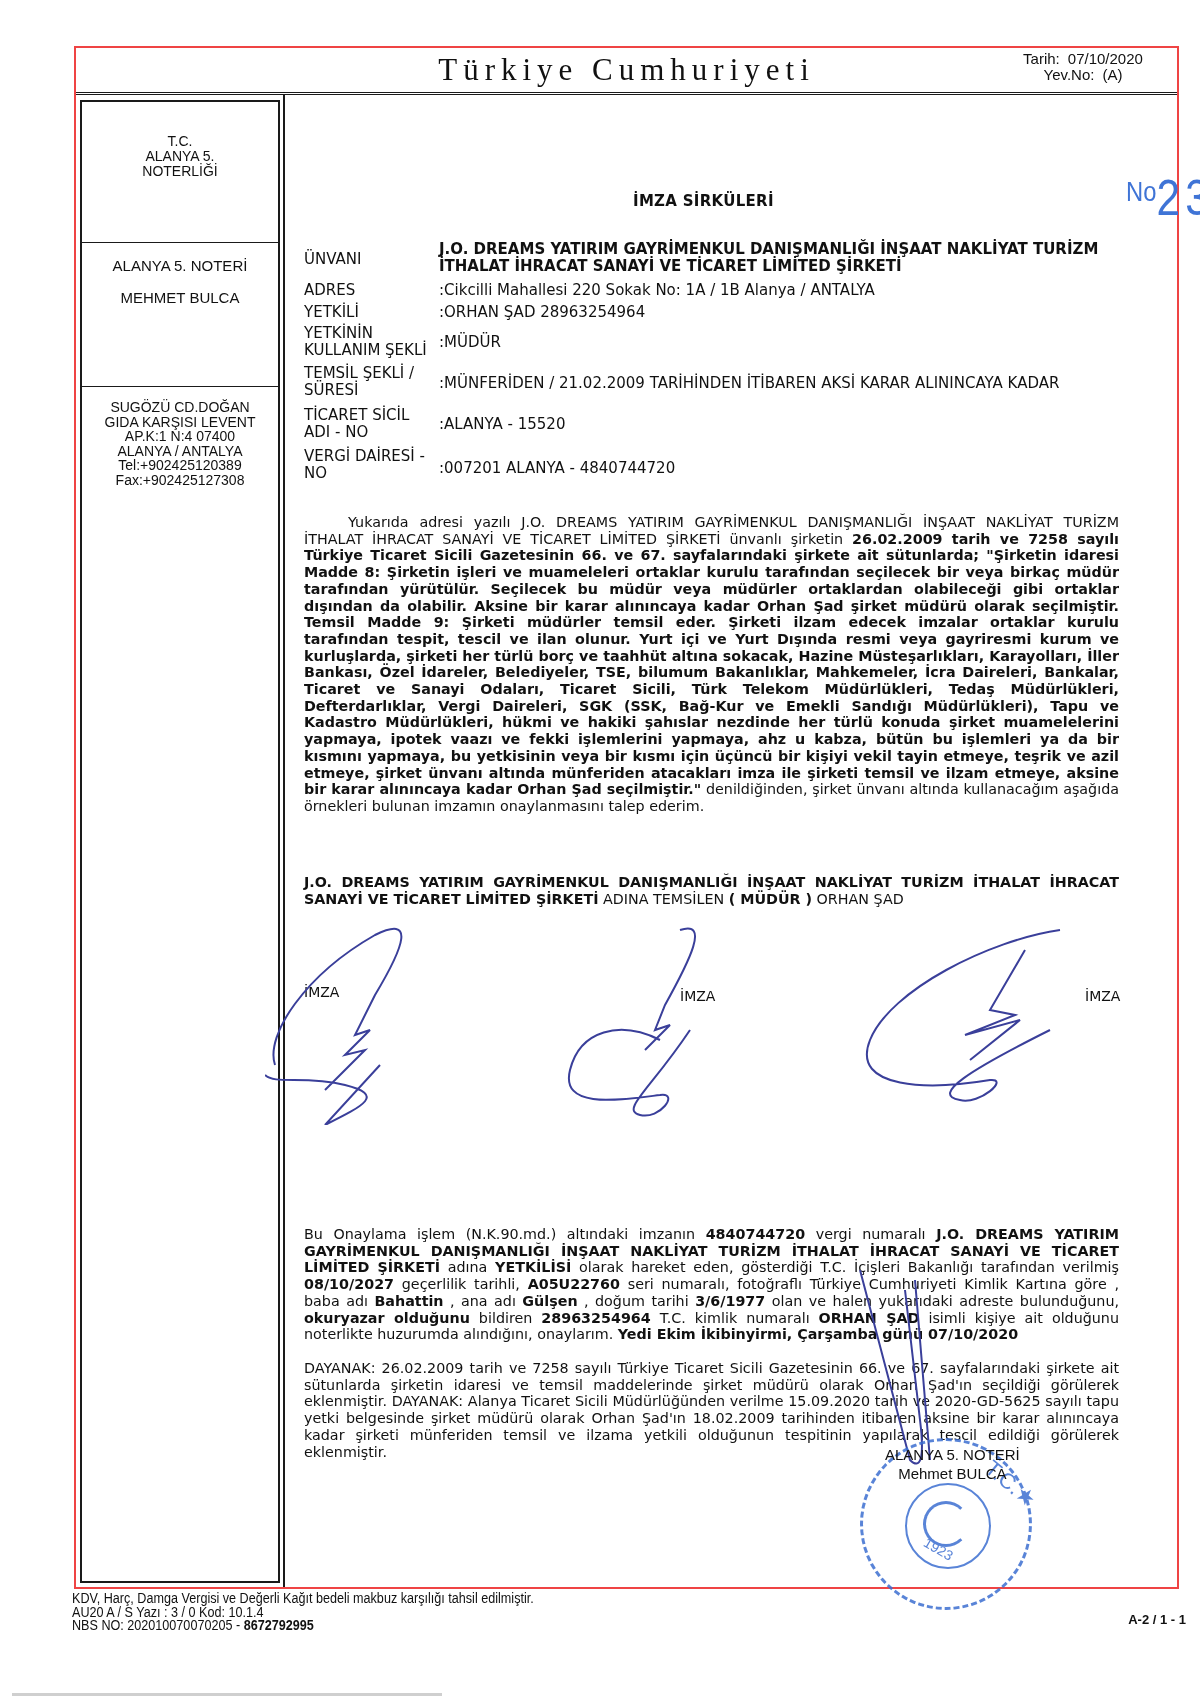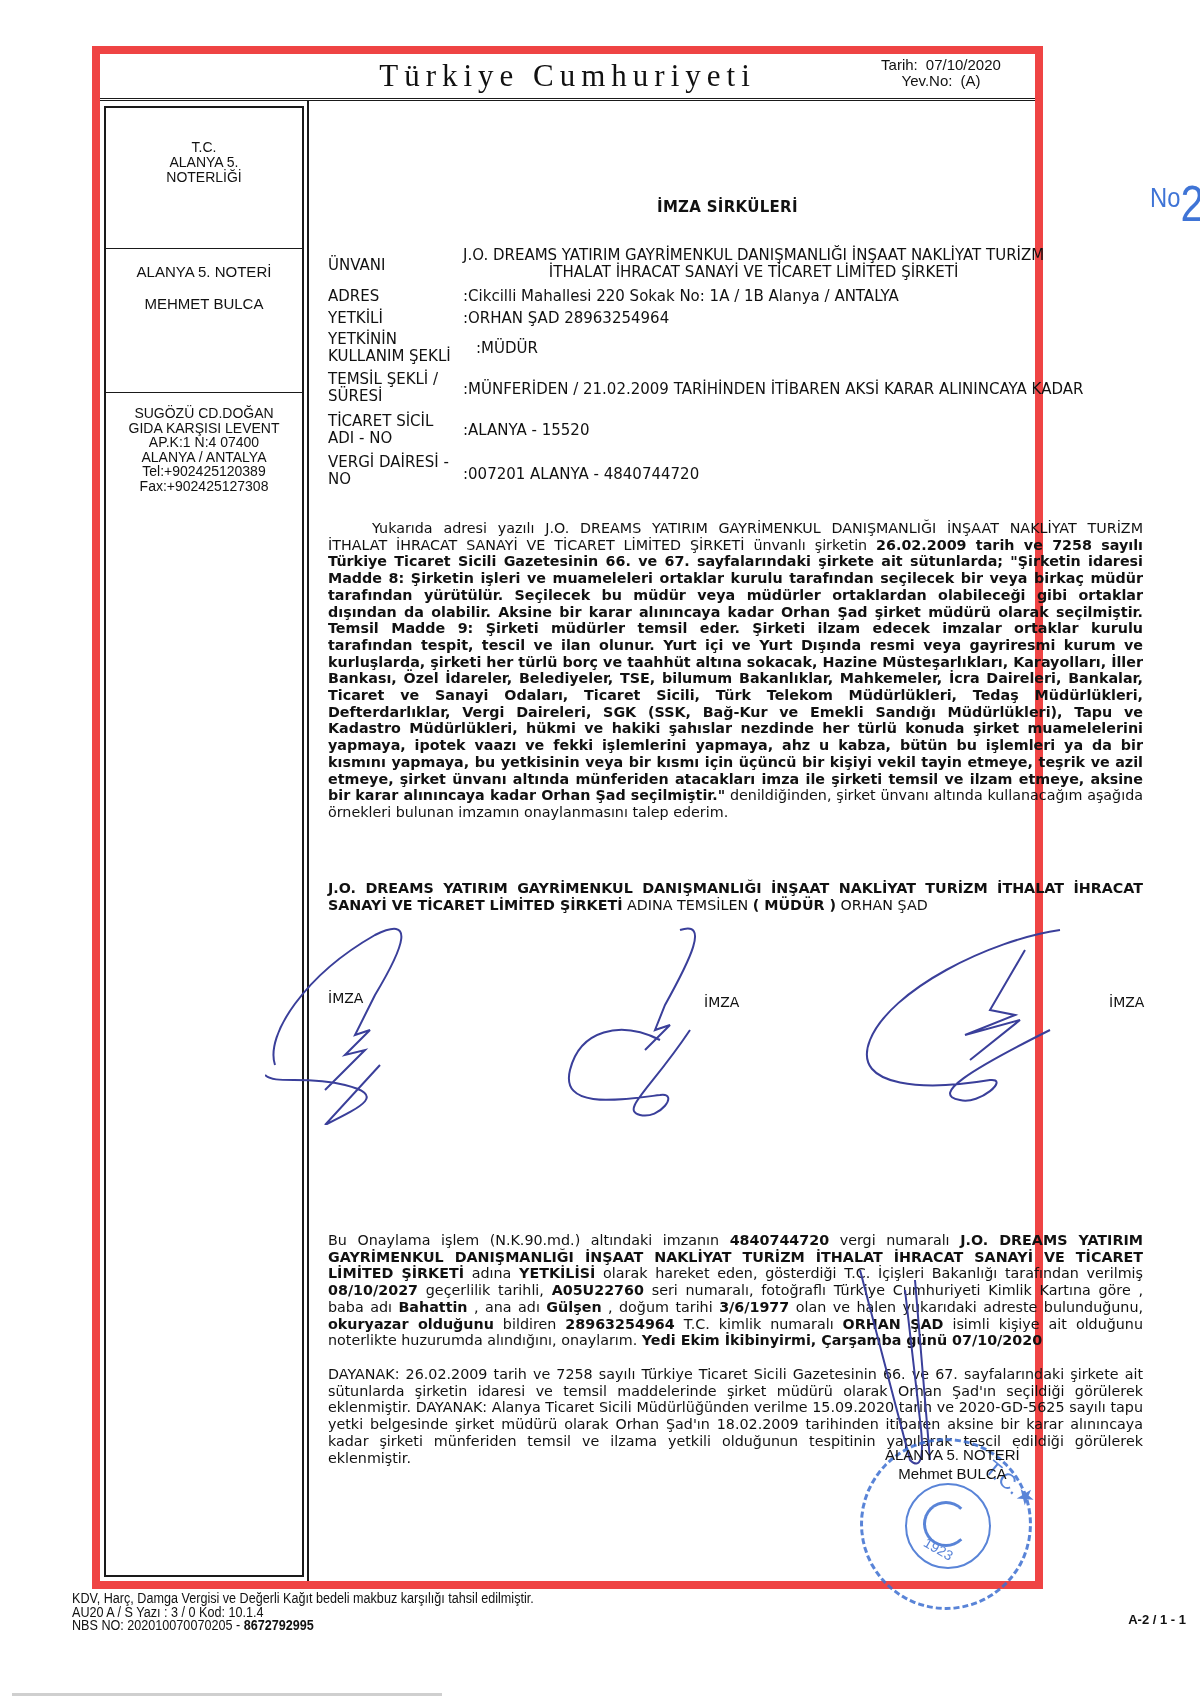--- a/index.html
+++ b/index.html
@@ -1,17 +1,17 @@
 <!DOCTYPE html>
 <html><head>
 <meta charset="utf-8">
 <style>
   html,body{margin:0;padding:0;background:#fff;}
   body{width:1200px;height:1696px;position:relative;overflow:hidden;font-family:"Liberation Sans",sans-serif;color:#111;}
-  .frame{position:absolute;left:92px;top:46px;width:951px;height:1543px;border:8px solid #ef4444;box-sizing:border-box;}
+  .frame{position:absolute;left:74px;top:46px;width:1105px;height:1543px;border:2px solid #ef4444;box-sizing:border-box;}
   .header{position:absolute;left:0;top:0;right:0;height:44px;border-bottom:3px double #1a1a1a;}
   .header .title{position:absolute;left:0;right:0;top:4px;text-align:center;font-family:"Liberation Serif",serif;font-size:31px;letter-spacing:6px;font-weight:normal;}
   .header .meta{position:absolute;right:4px;top:3px;font-family:"Liberation Sans",sans-serif;font-size:15px;line-height:16px;width:180px;}
   .meta .row{display:flex;justify-content:center;gap:8px;}
   .sidebar{position:absolute;left:4px;top:52px;width:200px;bottom:4px;border:2px solid #1a1a1a;box-sizing:border-box;}
   .divider-v{position:absolute;left:207px;top:47px;bottom:0;border-left:2px solid #1a1a1a;}
   .sb-box{position:absolute;left:0;right:0;border-bottom:1.5px solid #1a1a1a;text-align:center;font-size:14px;line-height:15px;}
   .sb1{top:0;height:140px;}
   .sb1 .inner{position:absolute;top:32px;left:0;right:0;}
   .sb2{top:140px;height:144px;}
@@ -83,34 +83,34 @@
   </div>
   <div class="divider-v"></div>
 
   <div class="main">
     <div class="doc-title">İMZA SİRKÜLERİ</div>
     <div class="stamp-no"><span class="no">No</span><span>23653</span></div>
 
     <div class="fields">
       <div class="field" style="top:0px;">
         <div class="lbl" style="padding-top:10px;">ÜNVANI</div>
-        <div class="val" style="font-weight:normal;text-align:center;">
+        <div class="val" style="font-weight:bold;">
           <div>J.O. DREAMS YATIRIM GAYRİMENKUL DANIŞMANLIĞI İNŞAAT NAKLİYAT TURİZM</div>
           <div>İTHALAT İHRACAT SANAYİ VE TİCARET LİMİTED ŞİRKETİ</div>
         </div>
       </div>
       <div class="field" style="top:41px;">
         <div class="lbl">ADRES</div>
         <div class="val">:<span>Cikcilli Mahallesi 220 Sokak No: 1A / 1B Alanya / ANTALYA</span></div>
       </div>
       <div class="field" style="top:63px;">
         <div class="lbl">YETKİLİ</div>
         <div class="val">:<span>ORHAN ŞAD 28963254964</span></div>
       </div>
-      <div class="field" style="top:84px;gap:13px;">
+      <div class="field" style="top:84px;">
         <div class="lbl">
             <div>YETKİNİN</div>
             <div>KULLANIM ŞEKLİ</div>
           </div>
         <div class="val" style="padding-top:9px;">:<span>MÜDÜR</span></div>
       </div>
       <div class="field" style="top:124px;">
         <div class="lbl">
             <div>TEMSİL ŞEKLİ /</div>
             <div>SÜRESİ</div>

